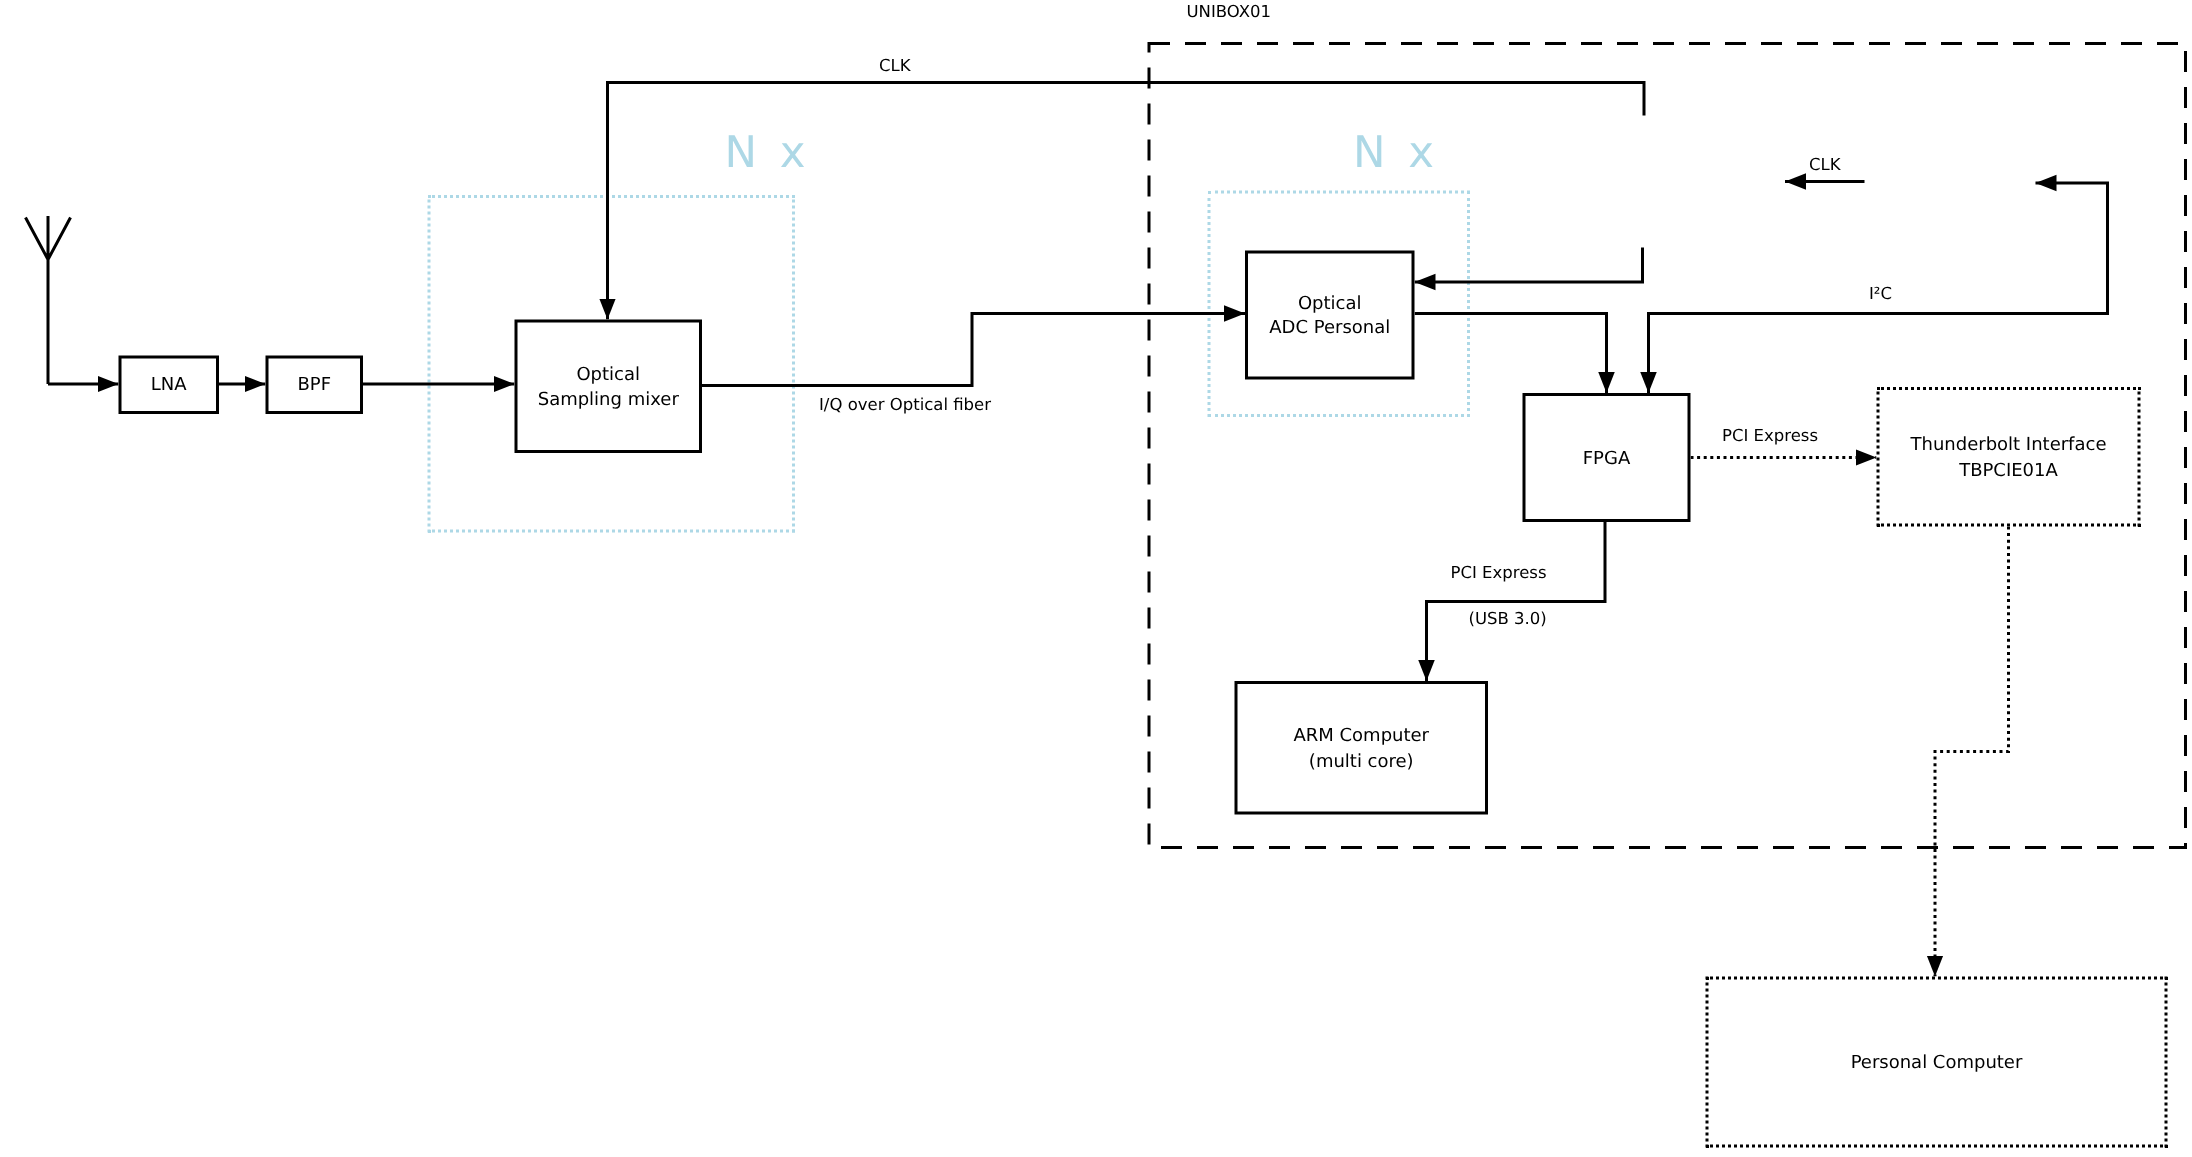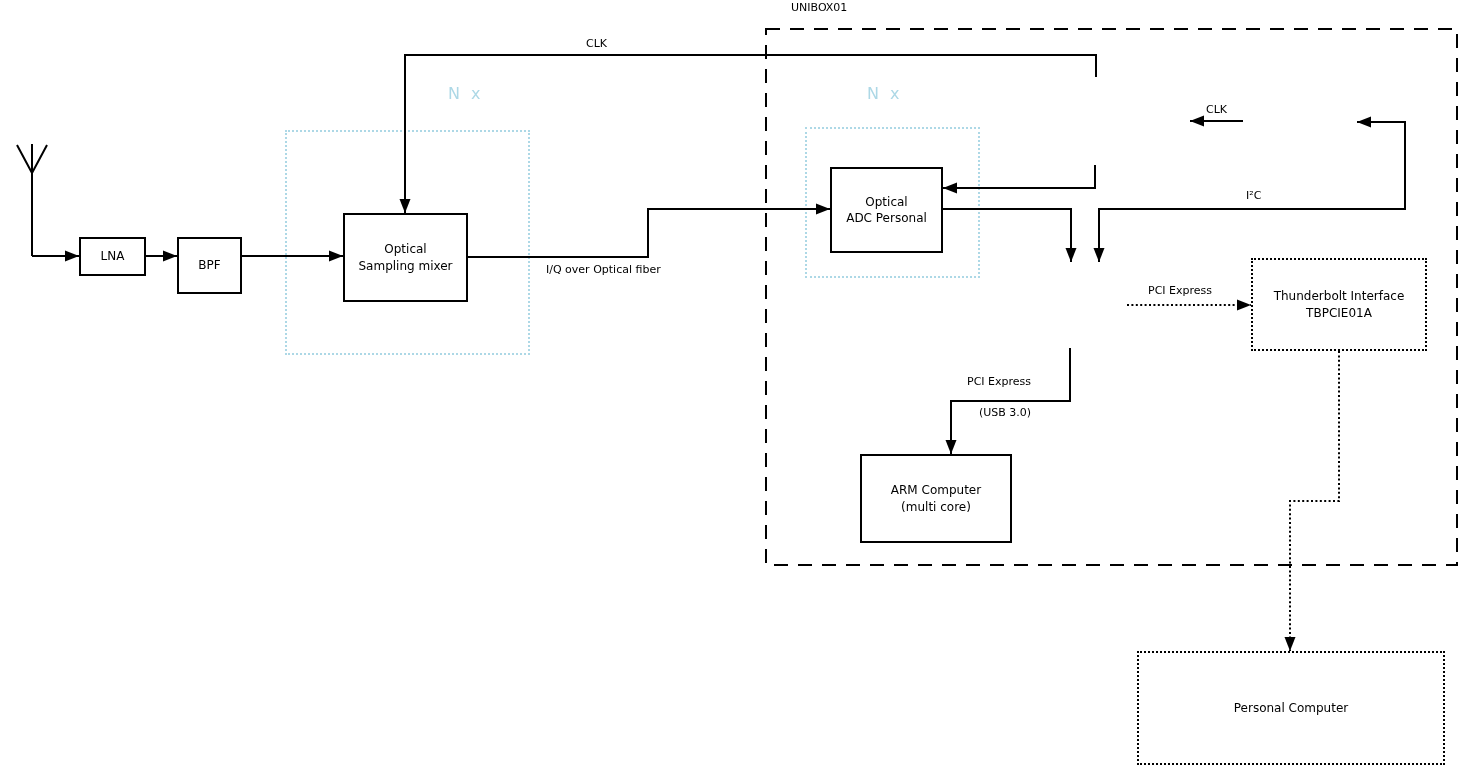--- a/index.html
+++ b/index.html
@@ -6,22 +6,22 @@
   .stage{
     position:relative;width:1461px;height:771px;background:#fff;
     font-family:"DejaVu Sans","Liberation Sans",sans-serif;color:#000;overflow:hidden;
   }
   svg.wires{position:absolute;left:0;top:0;z-index:1;}
   .group{
     position:absolute;border:2px dotted var(--accent,#add8e6);
     box-sizing:border-box;z-index:0;background:transparent;
   }
   .nx{
-    position:absolute;font-size:16px;letter-spacing:3px;
-    color:var(--accent,#add8e6);z-index:0;white-space:nowrap;
+    position:absolute;font-size:29px;letter-spacing:3px;
+    color:var(--accent,#add8e6);z-index:0;white-space:nowrap;margin-left:35px;
   }
   .box{
     position:absolute;background:#fff;border:2px solid #000;box-sizing:border-box;
     display:flex;flex-direction:column;align-items:center;justify-content:center;
     text-align:center;font-size:12px;line-height:1.35;z-index:2;
   }
   .box.dotted{border-style:dotted;align-items:center;}
   .lbl{position:absolute;font-size:11px;white-space:nowrap;z-index:3;}
 </style>
 </head>
@@ -68,38 +68,41 @@
 
     <path d="M1070,348 V401 H951 V454" fill="none" stroke="#000" stroke-width="2" marker-end="url(#arr)"></path>
 
     <path d="M1339,351 V501 H1290 V651" fill="none" stroke="#000" stroke-width="2" stroke-dasharray="2 2.4" marker-end="url(#arr)"></path>
   </svg>
 
   <div class="box" style="left:79px;top:237px;width:67px;height:39px">
     <span>LNA</span>
   </div>
 
-  <div class="box" style="left:177px;top:237px;width:65px;height:57px">
+  <div class="box" style="left:177px;top:237px;width:65px;height:39px">
     <span>BPF</span>
   </div>
 
   <div class="box" style="left:343px;top:213px;width:125px;height:89px">
     <span>Optical</span>
     <span>Sampling mixer</span>
   </div>
 
   <div class="box" style="left:830px;top:167px;width:113px;height:86px">
     <span>Optical</span>
     <span>ADC Personal</span>
   </div>
 
 
 
+  <div class="box" style="left:1015px;top:262px;width:112px;height:86px">
+    <span>FPGA</span>
+  </div>
 
-  <div class="box" style="left:860px;top:454px;width:152px;height:89px">
+  <div class="box" style="left:823px;top:454px;width:169px;height:89px">
     <span>ARM Computer</span>
     <span>(multi core)</span>
   </div>
 
   <div class="box dotted" style="left:1251px;top:258px;width:176px;height:93px">
     <span>Thunderbolt Interface</span>
     <span>TBPCIE01A</span>
   </div>
 
   <div class="box dotted" style="left:1137px;top:651px;width:308px;height:114px">

